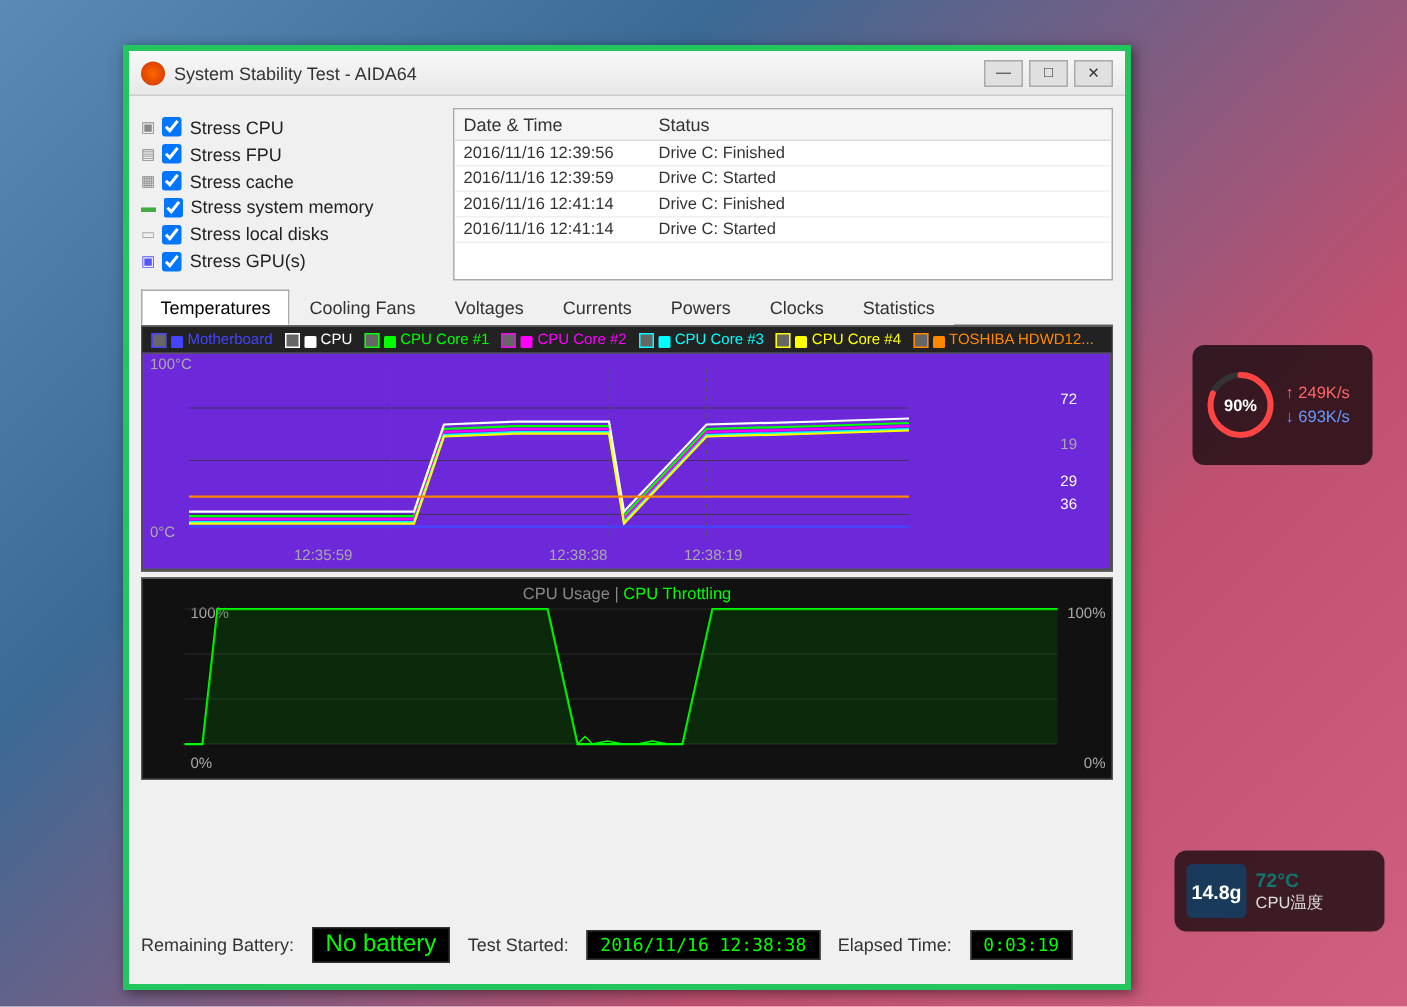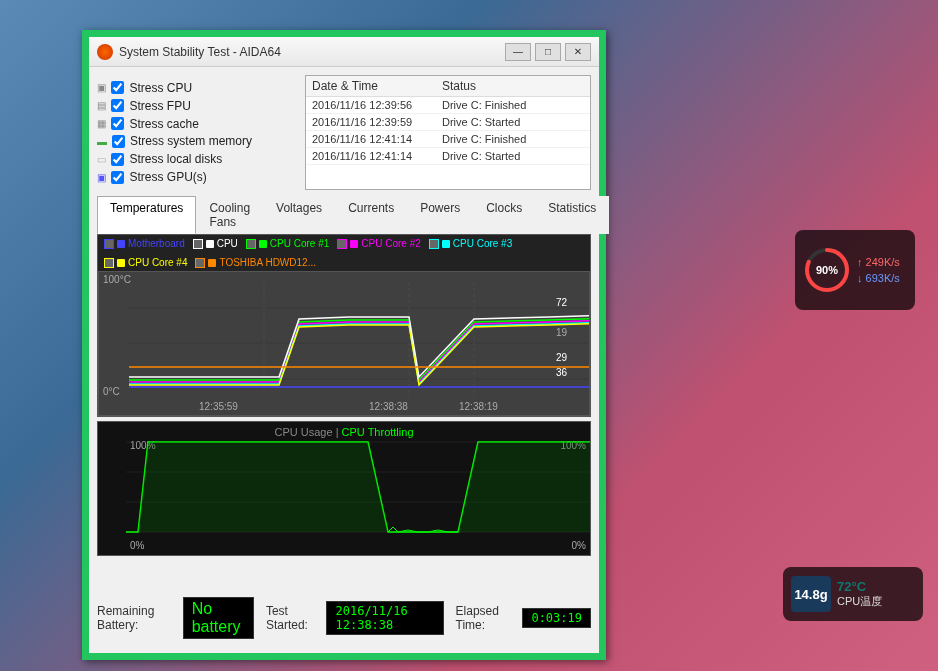--- a/index.html
+++ b/index.html
@@ -11,24 +11,24 @@
       font-size: 12px;
       overflow: hidden;
       position: relative;
     }
 
     
     .window {
       position: absolute;
       left: 82px;
       top: 30px;
-      width: 524px;
+      width: 672px;
       height: 630px;
       background: #f0f0f0;
-      border: 7px solid #22c55e;
+      border: 4px solid #22c55e;
       box-shadow: 2px 2px 8px rgba(0,0,0,0.5);
     }
 
     
     .titlebar {
       background: linear-gradient(to bottom, #f8f8f8, #e8e8e8);
       border-bottom: 1px solid #ccc;
       height: 30px;
       display: flex;
       align-items: center;
@@ -174,21 +174,21 @@
       display: flex;
       align-items: center;
       gap: 8px;
       padding: 3px 6px;
       background: #222;
       font-size: 11px;
       flex-wrap: wrap;
     }
     .legend-item {
       display: flex;
-      align-items: center;
+      align-items: flex-end;
       gap: 3px;
       color: #ddd;
       font-size: 10px;
     }
     .legend-dot {
       width: 8px;
       height: 8px;
       border-radius: 1px;
     }
     .legend-checkbox {
@@ -197,21 +197,21 @@
       border: 1px solid #888;
       background: transparent;
       display: inline-block;
     }
     .legend-checked {
       background: #666;
     }
 
     
     .temp-chart {
-      background: #404040;
+      background: #6d28d9;
       border: 1px solid #555;
       height: 145px;
       position: relative;
       overflow: hidden;
     }
     .chart-y-label {
       position: absolute;
       color: #aaa;
       font-size: 10px;
     }

